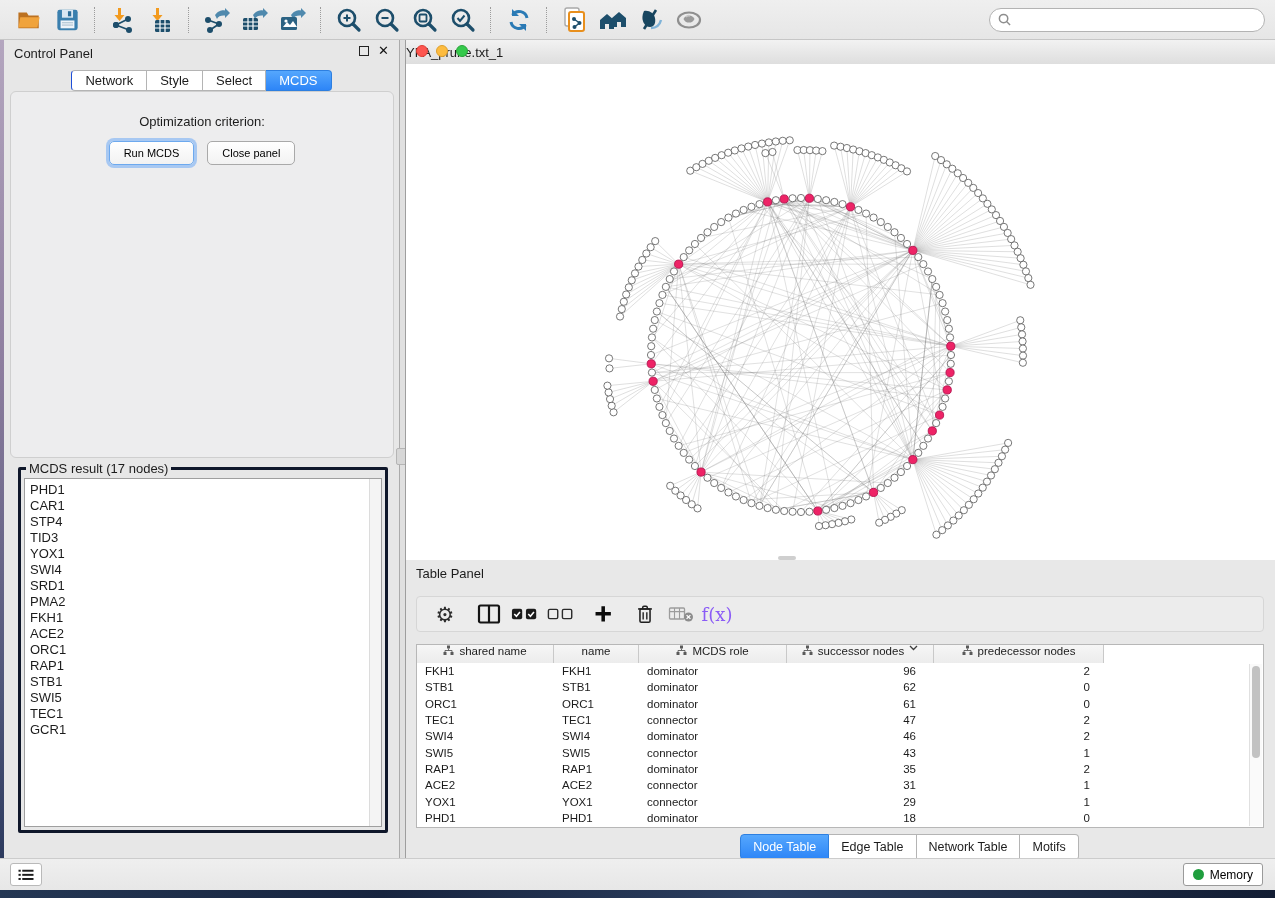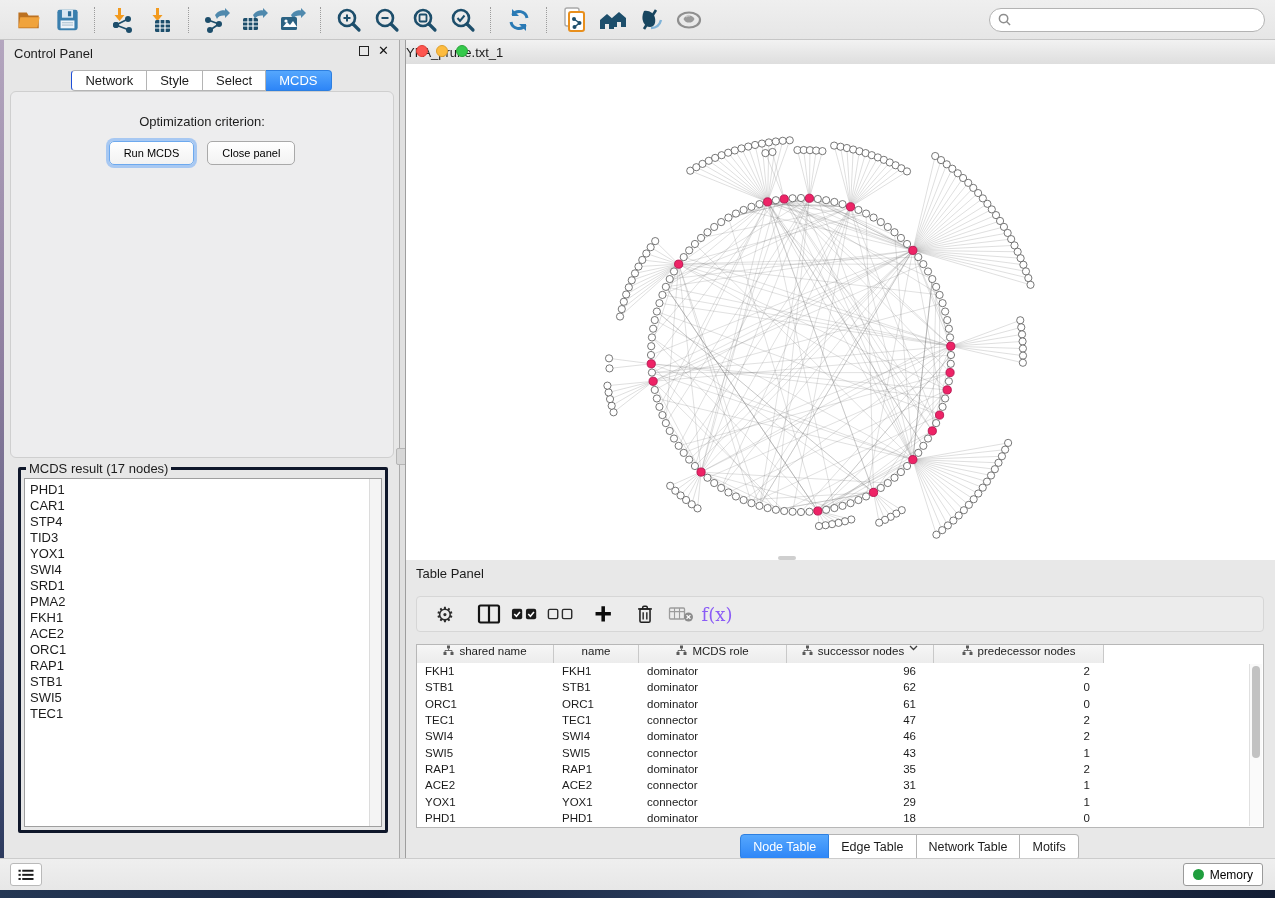--- a/index.html
+++ b/index.html
@@ -280,20 +280,21 @@
           <div class="li">SWI4</div>
           <div class="li">SRD1</div>
           <div class="li">PMA2</div>
           <div class="li">FKH1</div>
           <div class="li">ACE2</div>
           <div class="li">ORC1</div>
           <div class="li">RAP1</div>
           <div class="li">STB1</div>
           <div class="li">SWI5</div>
           <div class="li">TEC1</div>
+          <div class="li">GCR1</div>
         </div>
     </fieldset>
   </section>
 
   <div class="v-divider">
     <div class="v-handle"></div>
   </div>
 
   <section class="network-window">
     <div class="net-titlebar">

